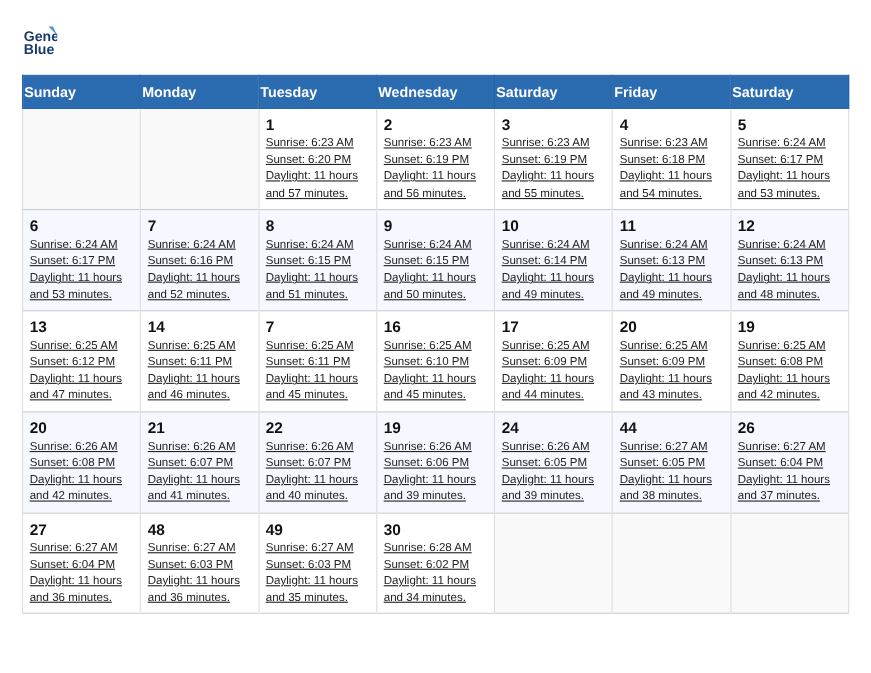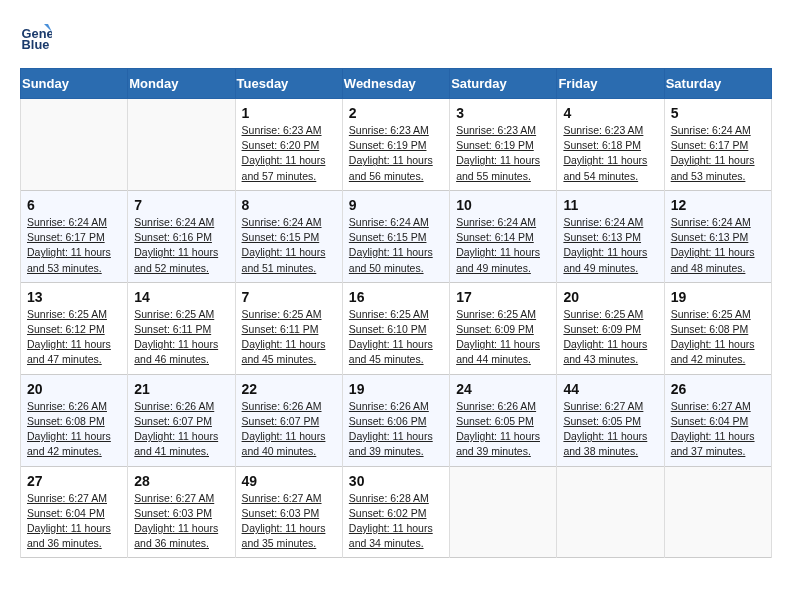--- a/index.html
+++ b/index.html
@@ -285,21 +285,21 @@
         </td>
       </tr>
       <tr>
         <td>
           <span class="day-number">27</span>
           <div class="day-info" style="white-space: pre-line;">Sunrise: 6:27 AM
 Sunset: 6:04 PM
 Daylight: 11 hours and 36 minutes.</div>
         </td>
         <td>
-          <span class="day-number">28</span>
+          <span class="day-number">48</span>
           <div class="day-info" style="white-space: pre-line;">Sunrise: 6:27 AM
 Sunset: 6:03 PM
 Daylight: 11 hours and 36 minutes.</div>
         </td>
         <td>
           <span class="day-number">49</span>
           <div class="day-info" style="white-space: pre-line;">Sunrise: 6:27 AM
 Sunset: 6:03 PM
 Daylight: 11 hours and 35 minutes.</div>
         </td>

